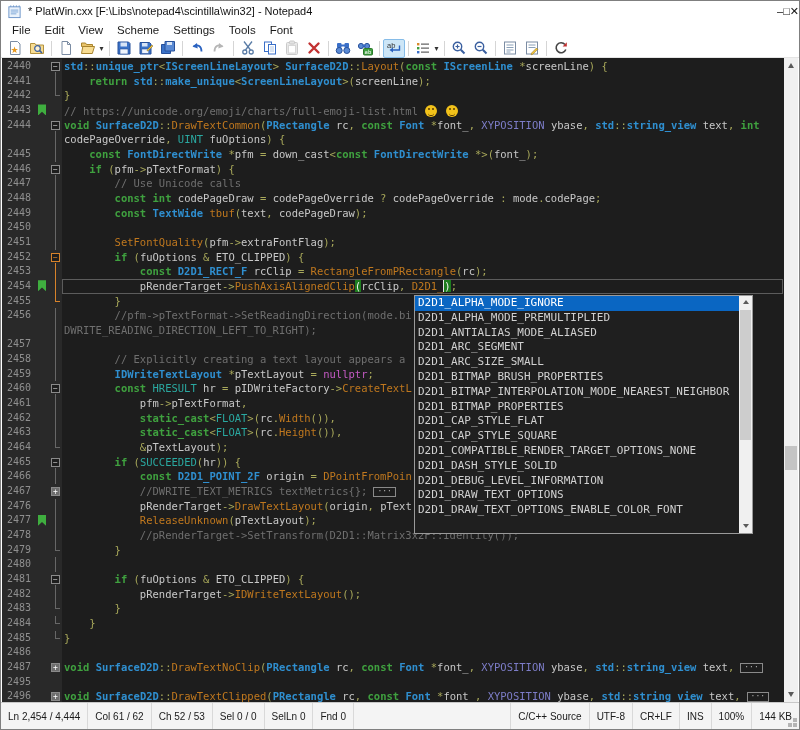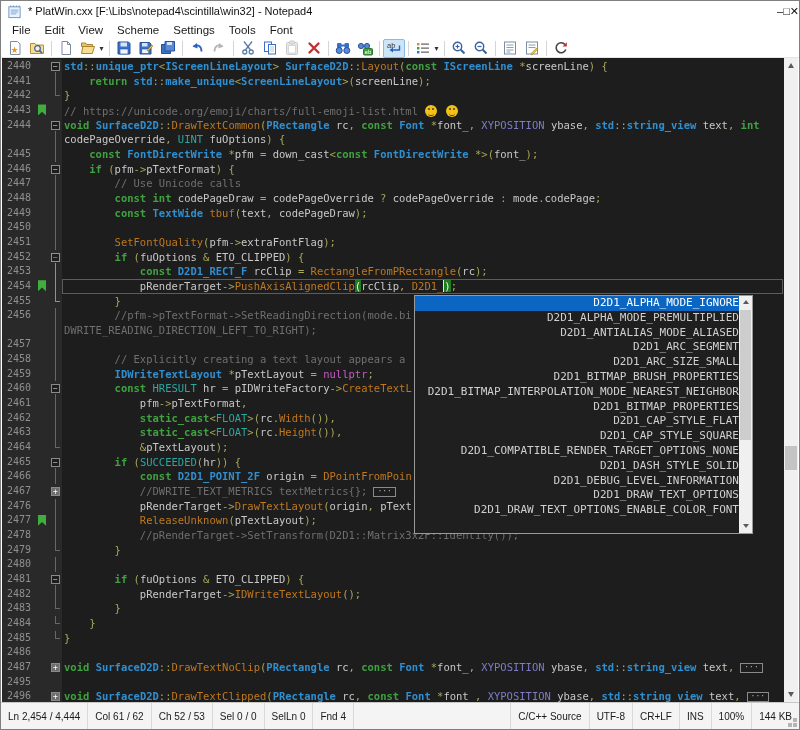--- a/index.html
+++ b/index.html
@@ -59,21 +59,21 @@
   .emoji::before{content:"";position:absolute;left:3px;top:6px;width:6px;height:4px;border-bottom:1.6px solid #5a3a00;border-radius:0 0 6px 6px;}
   
   .vscroll{position:absolute;right:0;top:0;bottom:0;width:14px;background:#f0f0f0;}
   .sarrow{position:absolute;left:0;width:14px;height:15px;background:#f0f0f0;}
   .sarrow::after{content:"";position:absolute;left:4px;border-left:3.5px solid transparent;border-right:3.5px solid transparent;}
   .sarrow.up{top:0;}  .sarrow.up::after{top:5px;border-bottom:5px solid #5a5a5a;}
   .sarrow.down{bottom:0;} .sarrow.down::after{top:5px;border-top:5px solid #5a5a5a;}
   .sthumb{position:absolute;left:1px;width:12px;background:#c4c4c4;}
   
   .popup{position:absolute;left:413px;top:294px;width:339px;height:239px;background:#1f1f1f;
-    border:1px solid #9a9a9a;z-index:50;display:flex;text-align:right;}
+    border:1px solid #9a9a9a;z-index:50;display:flex;}
   .ac-list{flex:1;overflow:hidden;font-family:"DejaVu Sans Mono",monospace;font-size:11px;color:#d0d0d0;}
   .ac-item{height:14.8px;line-height:14.8px;padding-left:3px;white-space:pre;}
   .ac-item.sel{background:#0a66c2;color:#fff;}
   .ac-scroll{width:13px;flex:none;background:#f0f0f0;position:relative;}
   .ac-arrow{position:absolute;left:0;width:13px;height:13px;}
   .ac-arrow::after{content:"";position:absolute;left:3.5px;border-left:3px solid transparent;border-right:3px solid transparent;}
   .ac-arrow.up{top:0;} .ac-arrow.up::after{top:4px;border-bottom:4.5px solid #5a5a5a;}
   .ac-arrow.down{bottom:0;} .ac-arrow.down::after{top:4px;border-top:4.5px solid #5a5a5a;}
   .ac-thumb{position:absolute;left:1px;width:11px;top:14px;height:130px;background:#cdcdcd;}
   
@@ -397,21 +397,21 @@
       <div class="ac-arrow down"></div>
     </div>
   </div>
 
   <div class="statusbar" id="statusbar">
       <span class="scell">Ln 2,454 / 4,444</span>
       <span class="scell">Col 61 / 62</span>
       <span class="scell">Ch 52 / 53</span>
       <span class="scell">Sel 0 / 0</span>
       <span class="scell">SelLn 0</span>
-      <span class="scell">Fnd 4</span>
+      <span class="scell">Fnd 0</span>
       <span class="sspacer"></span>
       <span class="scell rt">C/C++ Source</span>
       <span class="scell rt">UTF-8</span>
       <span class="scell rt">CR+LF</span>
       <span class="scell rt">INS</span>
       <span class="scell rt">100%</span>
       <span class="scell rt">144 KB</span>
     </div>
   <div class="grip"></div>
 </div>

